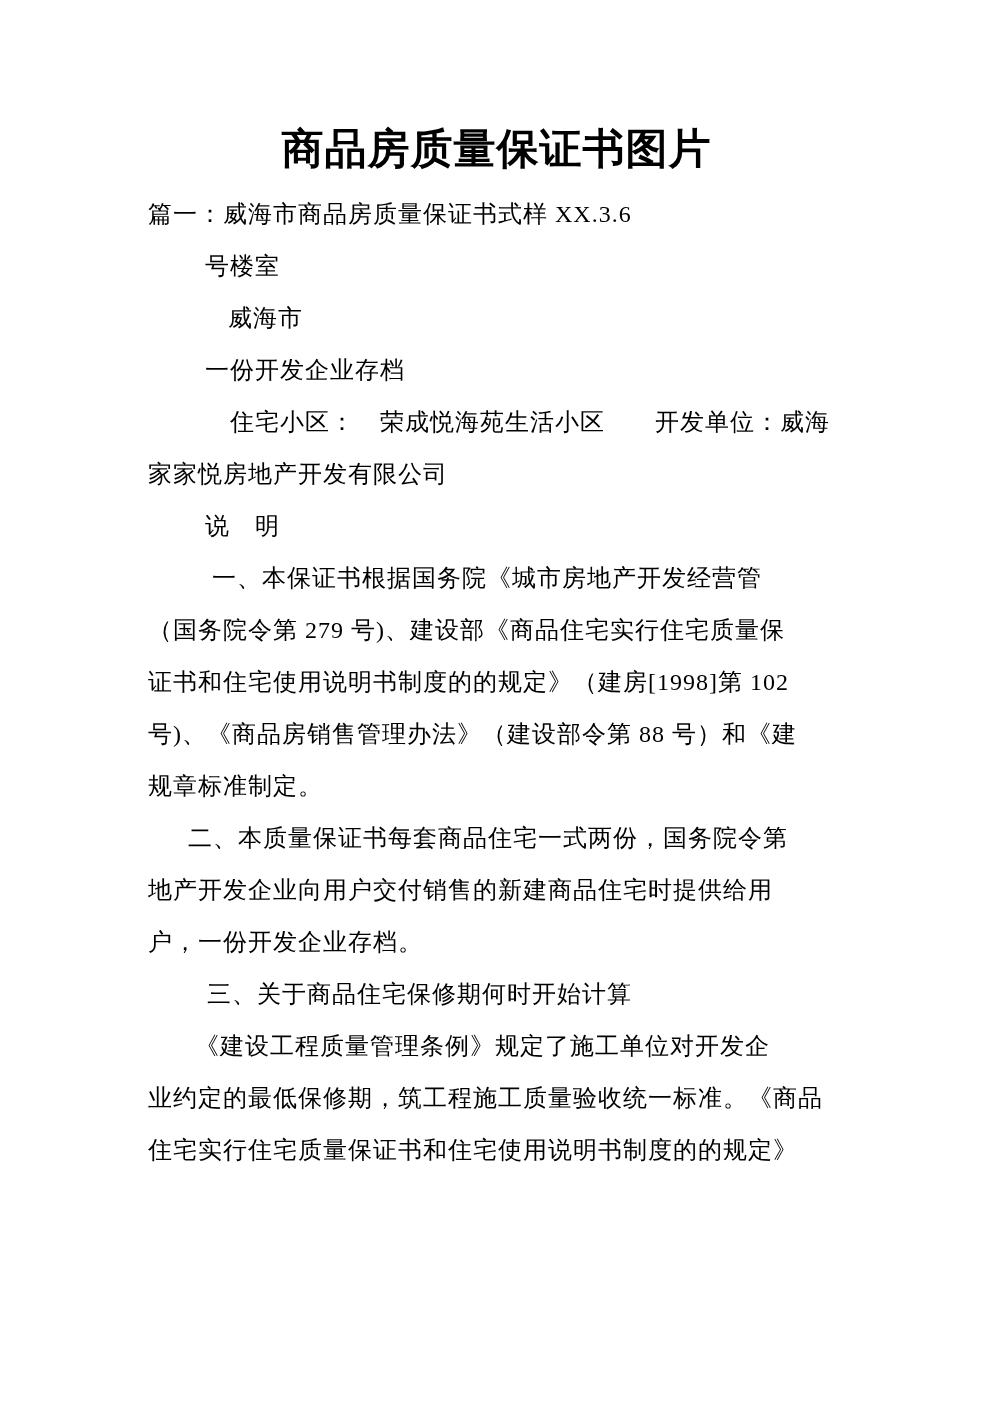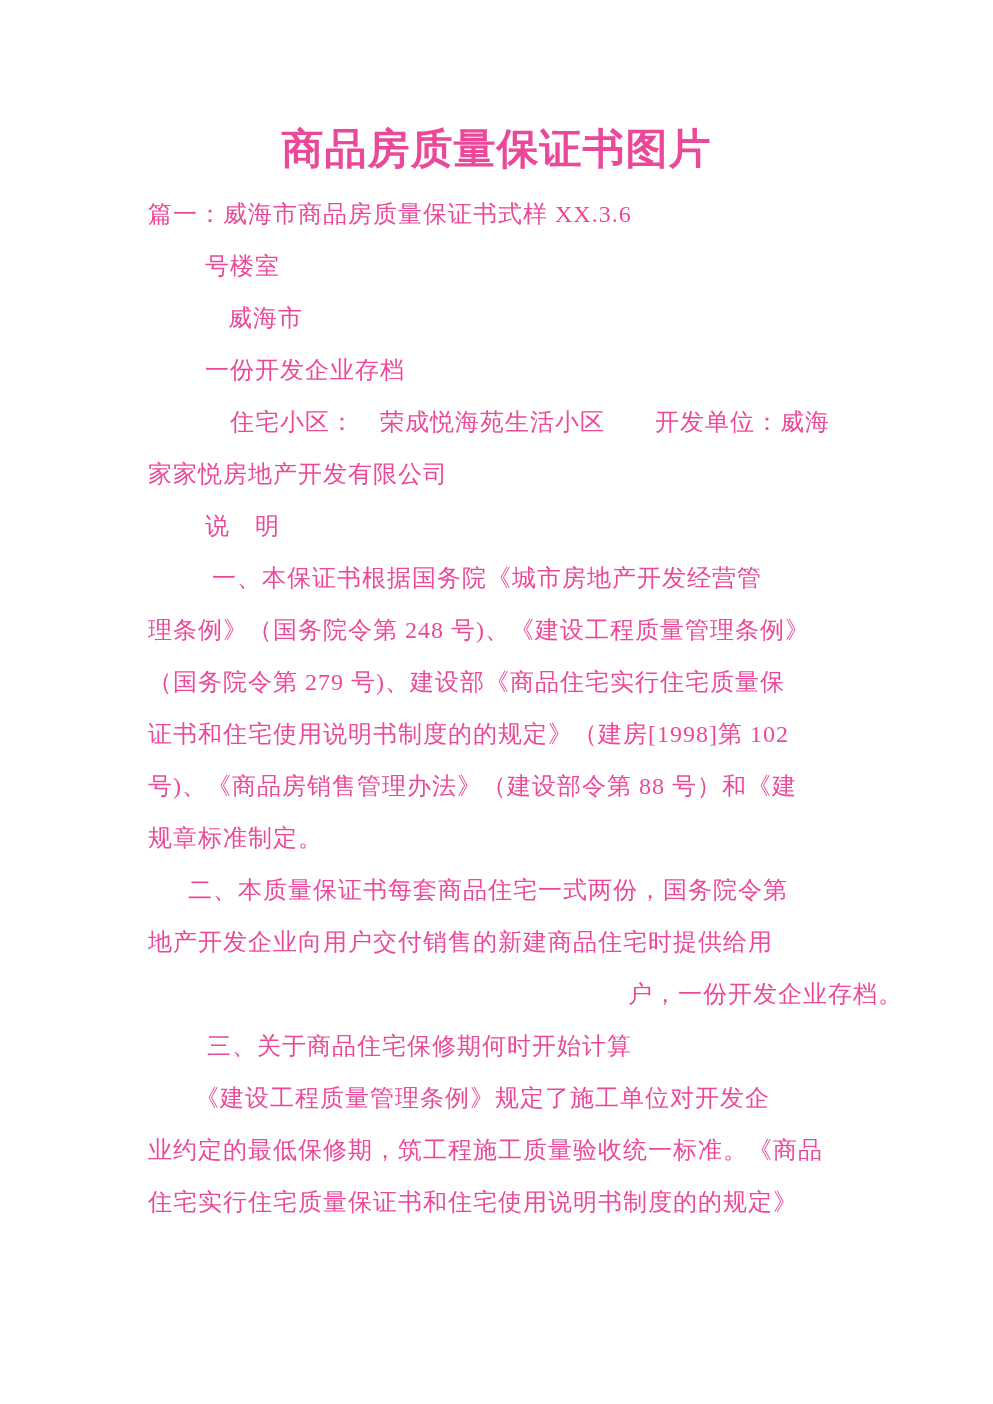--- a/index.html
+++ b/index.html
@@ -39,37 +39,36 @@
     height: 52px;
     line-height: 52px;
     font-size: 24px;
     white-space: pre;
     letter-spacing: 1px;
   }
 </style>
 </head>
 <body>
 
-<div class="page" style="background: rgb(255, 255, 255); color: #ec4899; border-radius: 23px;">
+<div class="page" style="background: rgb(255, 255, 255); color: #000000; border-radius: 23px;">
   <h1 class="doc-title">商品房质量保证书图片</h1>
   <div class="doc-body">
       <div class="line" style="padding-left: 0px;">篇一：威海市商品房质量保证书式样 XX.3.6</div>
       <div class="line" style="padding-left: 57px;">号楼室</div>
       <div class="line" style="padding-left: 80px;">威海市</div>
       <div class="line" style="padding-left: 57px;">一份开发企业存档</div>
       <div class="line" style="padding-left: 82px;">住宅小区：　荣成悦海苑生活小区　　开发单位：威海</div>
       <div class="line" style="padding-left: 0px;">家家悦房地产开发有限公司</div>
       <div class="line" style="padding-left: 57px; font-family: Liberation Serif, serif;">说　明</div>
       <div class="line" style="padding-left: 64px;">一、本保证书根据国务院《城市房地产开发经营管</div>
-      <div class="line" style="padding-left: 0px;">理条例》（国务院令第 248 号)、《建设工程质量管理条例》</div>
       <div class="line" style="padding-left: 0px;">（国务院令第 279 号)、建设部《商品住宅实行住宅质量保</div>
       <div class="line" style="padding-left: 0px;">证书和住宅使用说明书制度的的规定》（建房[1998]第 102</div>
       <div class="line" style="padding-left: 0px;">号)、《商品房销售管理办法》（建设部令第 88 号）和《建</div>
       <div class="line" style="padding-left: 0px;">规章标准制定。</div>
       <div class="line" style="padding-left: 40px;">二、本质量保证书每套商品住宅一式两份，国务院令第</div>
       <div class="line" style="padding-left: 0px;">地产开发企业向用户交付销售的新建商品住宅时提供给用</div>
-      <div class="line" style="padding-left: 0px; text-align: right;">户，一份开发企业存档。</div>
+      <div class="line" style="padding-left: 0px;">户，一份开发企业存档。</div>
       <div class="line" style="padding-left: 59px;">三、关于商品住宅保修期何时开始计算</div>
       <div class="line" style="padding-left: 47px;">《建设工程质量管理条例》规定了施工单位对开发企</div>
       <div class="line" style="padding-left: 0px;">业约定的最低保修期，筑工程施工质量验收统一标准。《商品</div>
       <div class="line" style="padding-left: 0px;">住宅实行住宅质量保证书和住宅使用说明书制度的的规定》</div>
     </div>
 </div>
 
 </body></html>

